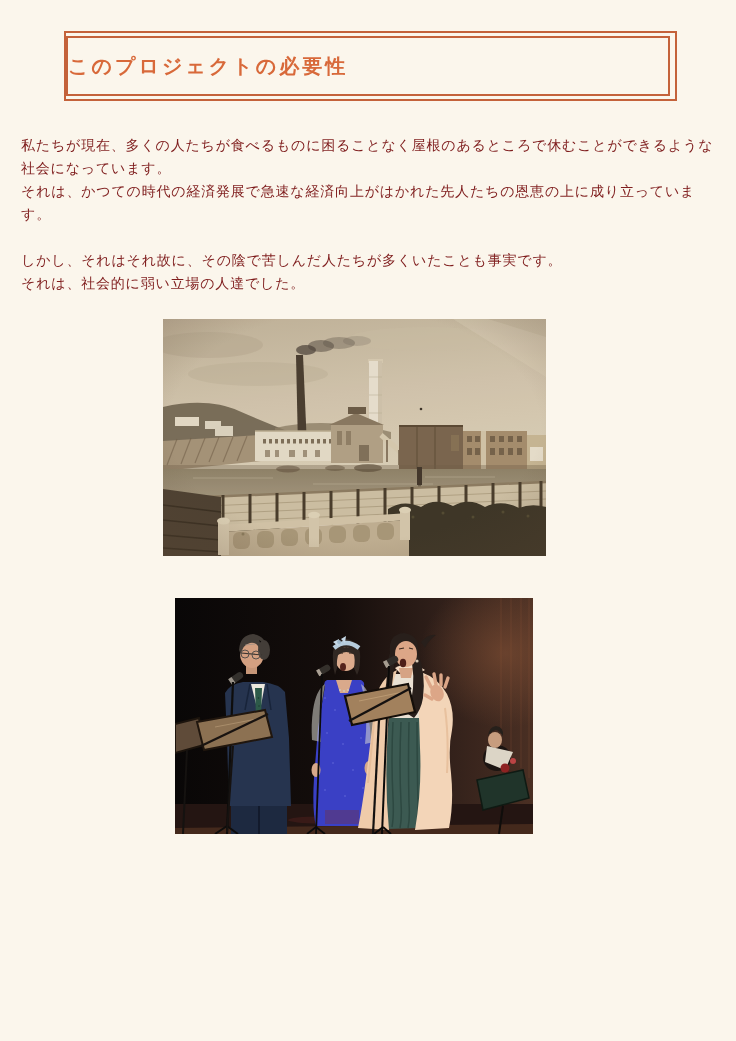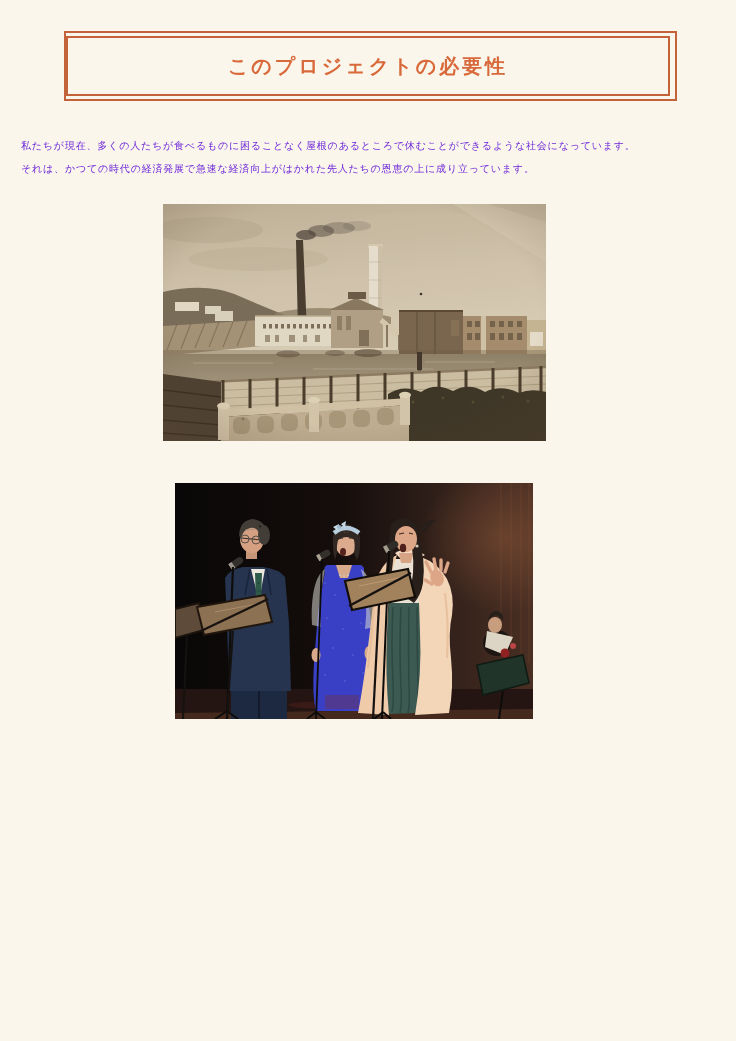--- a/index.html
+++ b/index.html
@@ -24,34 +24,34 @@
   .title-box::before {
     content: "";
     position: absolute;
     top: -7px; left: -4px; right: -9px; bottom: -7px;
     border: 2px solid #c4623a;
     pointer-events: none;
   }
   .title-box h1 {
     margin: 0;
     line-height: 56px;
-    text-align: center;
+    text-align: left;
     font-size: 20px;
     font-weight: bold;
     letter-spacing: 3px;
     color: #d8693a;
   }
   
   .content { padding: 0 18px 0 21px; }
   p.body-text {
     margin: 23px 0 0 0;
-    font-size: 10px;
+    font-size: 14px;
     line-height: 23px;
     letter-spacing: 0.8px;
-    color: #6d28d9;
+    color: #7f1d1d;
     white-space: pre-line;
   }
   p.body-text.first { margin-top: 38px; }
   p.body-text.after-photo { margin-top: 25px; }
   
   figure { margin: 0; padding: 0; }
   .figure-factory { margin: 24px 0 0 142px; width: 383px; height: 237px; }
   .figure-singers { margin: 42px 0 0 154px; width: 358px; height: 236px; }
   figure svg { display: block; }
 </style>
@@ -59,20 +59,22 @@
 <body>
 
 <div class="title-box">
   <h1>このプロジェクトの必要性</h1>
 </div>
 
 <div class="content">
 
   <p class="body-text first">私たちが現在、多くの人たちが食べるものに困ることなく屋根のあるところで休むことができるような社会になっています。
 それは、かつての時代の経済発展で急速な経済向上がはかれた先人たちの恩恵の上に成り立っています。</p>
+  <p class="body-text">しかし、それはそれ故に、その陰で苦しんだ人たちが多くいたことも事実です。
+それは、社会的に弱い立場の人達でした。</p>
 
   <figure class="figure-factory" role="img" aria-label="煙を上げる煙突のある昔の工場と水辺のセピア色写真">
     <svg viewBox="0 0 383 237" width="383" height="237">
       <defs>
         <linearGradient id="fsky" x1="0" y1="0" x2="0.25" y2="1">
           <stop offset="0" stop-color="#c2b49c"></stop>
           <stop offset="0.55" stop-color="#d3c6af"></stop>
           <stop offset="1" stop-color="#dcd1ba"></stop>
         </linearGradient>
         <linearGradient id="fwater" x1="0" y1="0" x2="0" y2="1">

